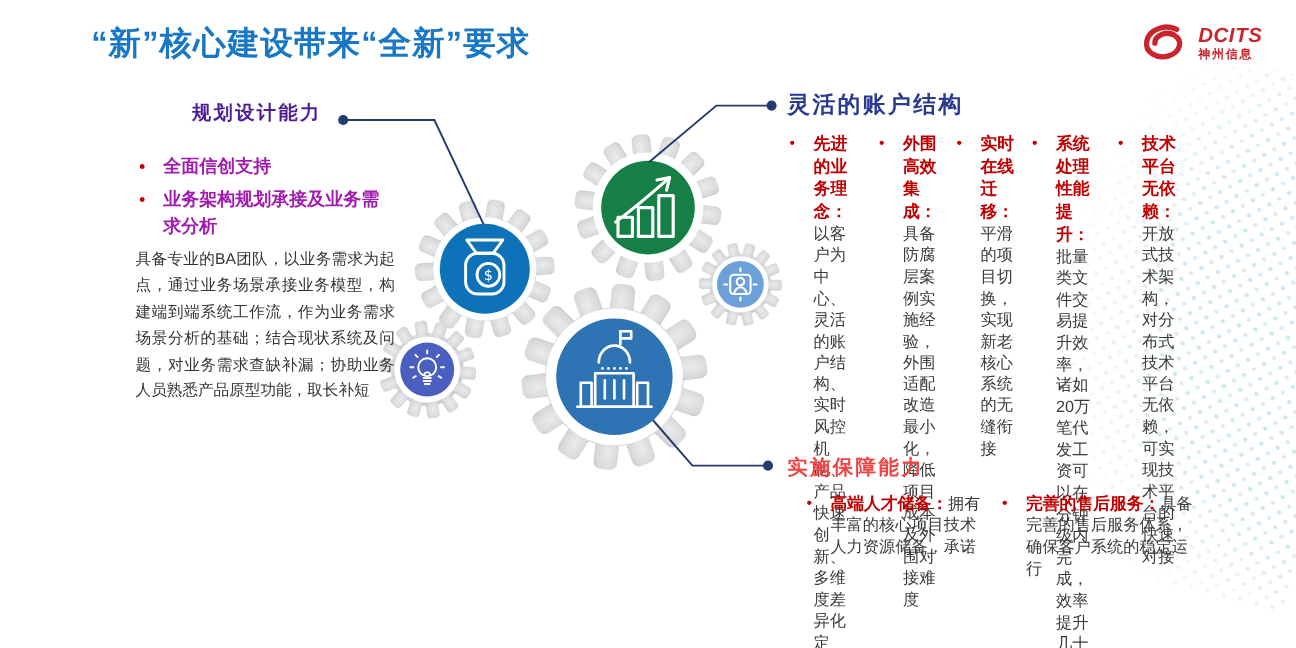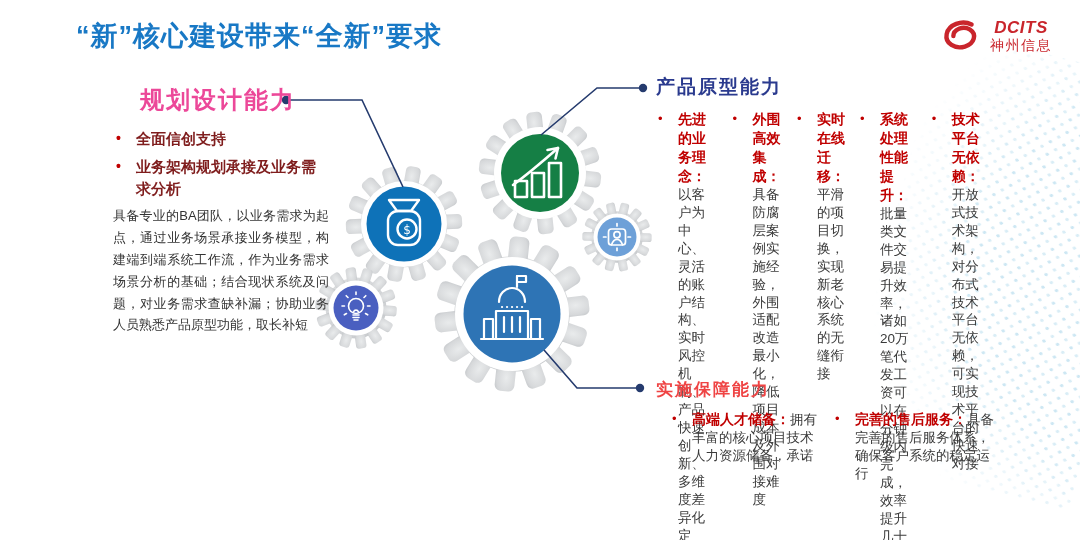--- a/index.html
+++ b/index.html
@@ -19,29 +19,29 @@
     mask-image:radial-gradient(circle at 118% 45%,#000 52%,transparent 80%);
   }
   svg.art{position:absolute;left:0;top:0;z-index:1;}
   .title{
     position:absolute;left:76px;top:18px;margin:0;z-index:2;
     font-size:27px;font-weight:bold;color:#1878c5;letter-spacing:1px;
   }
   .logo{position:absolute;top:16px;right:28px;z-index:2;display:flex;align-items:center;gap:5px;}
   .logo-text{display:flex;flex-direction:column;line-height:1.1;}
   .logo-name{font-size:17px;font-weight:bold;font-style:italic;color:#c9252c;letter-spacing:.5px;text-align:center;}
-  .logo-sub{font-size:14px;color:#c9252c;letter-spacing:1.5px;font-weight:normal;}
+  .logo-sub{font-size:10px;color:#c9252c;letter-spacing:1.5px;font-weight:bold;}
   h2{margin:0;z-index:2;font-weight:bold;}
-  .h-planning{position:absolute;left:140px;top:84px;font-size:24px;color:#ec4899;letter-spacing:2px;}
+  .h-planning{position:absolute;left:160px;top:84px;font-size:16px;color:#4c1d95;letter-spacing:2px;}
   .h-product{position:absolute;left:656px;top:74px;font-size:19px;color:#2a3a8e;letter-spacing:2px;}
   .h-impl{position:absolute;left:656px;top:378px;font-size:17px;color:#ef4444;letter-spacing:2px;}
   .planning-bullets{position:absolute;left:113px;top:128px;width:216px;z-index:2;}
   .pl-lead{
     position:relative;margin:0 0 6px 0;padding-left:23px;
-    font-size:15px;font-weight:bold;color:#7f1d1d;line-height:1.45;
+    font-size:15px;font-weight:bold;color:#a21caf;line-height:1.45;
   }
   .pl-lead::before{content:"•";position:absolute;left:3px;top:0;color:#c00000;font-size:14px;}
   .pl-body{
     margin:0 0 13px 0;font-size:13px;color:#333333;line-height:1.68;text-align:justify;
   }
   .rb-list{position:absolute;z-index:2;display:flex;flex-direction:row;gap:9px;}
   .rb-product{left:652px;top:110px;width:328px;}
   .rb-impl{left:666px;top:410px;width:336px;}
   .rb{position:relative;padding-left:26px;font-size:13.5px;line-height:1.33;color:#3a3a3a;}
   .rb::before{content:"•";position:absolute;left:6px;top:0;color:#c00000;font-size:13px;}
@@ -178,21 +178,21 @@
   </div>
 </div>
 
 <h2 class="h-planning">规划设计能力</h2>
 <div class="planning-bullets">
   <p class="pl-lead">全面信创支持</p>
   <p class="pl-lead">业务架构规划承接及业务需求分析</p>
   <p class="pl-body">具备专业的BA团队，以业务需求为起点，通过业务场景承接业务模型，构建端到端系统工作流，作为业务需求场景分析的基础；结合现状系统及问题，对业务需求查缺补漏；协助业务人员熟悉产品原型功能，取长补短</p>
 </div>
 
-<h2 class="h-product">产品原型能力</h2>
+<h2 class="h-product">灵活的账户结构</h2>
 <div class="rb-list rb-product">
   <div class="rb"><span class="rb-lead">先进的业务理念：</span><span>以客户为中心、灵活的账户结构、实时风控机制、产品快速创新、多维度差异化定价、多法人方案的全面支持</span></div>
   <div class="rb"><span class="rb-lead">外围高效集成：</span><span>具备防腐层案例实施经验，外围适配改造最小化，降低项目成本及外围对接难度</span></div>
   <div class="rb"><span class="rb-lead">实时在线迁移：</span><span>平滑的项目切换，实现新老核心系统的无缝衔接</span></div>
   <div class="rb"><span class="rb-lead">系统处理性能提升：</span><span>批量类文件交易提升效率，诸如20万笔代发工资可以在分钟级内完成，效率提升几十倍乃至上百倍</span></div>
   <div class="rb"><span class="rb-lead">技术平台无依赖：</span><span>开放式技术架构，对分布式技术平台无依赖，可实现技术平台的快速对接</span></div>
 </div>
 
 <h2 class="h-impl">实施保障能力</h2>
 <div class="rb-list rb-impl">

